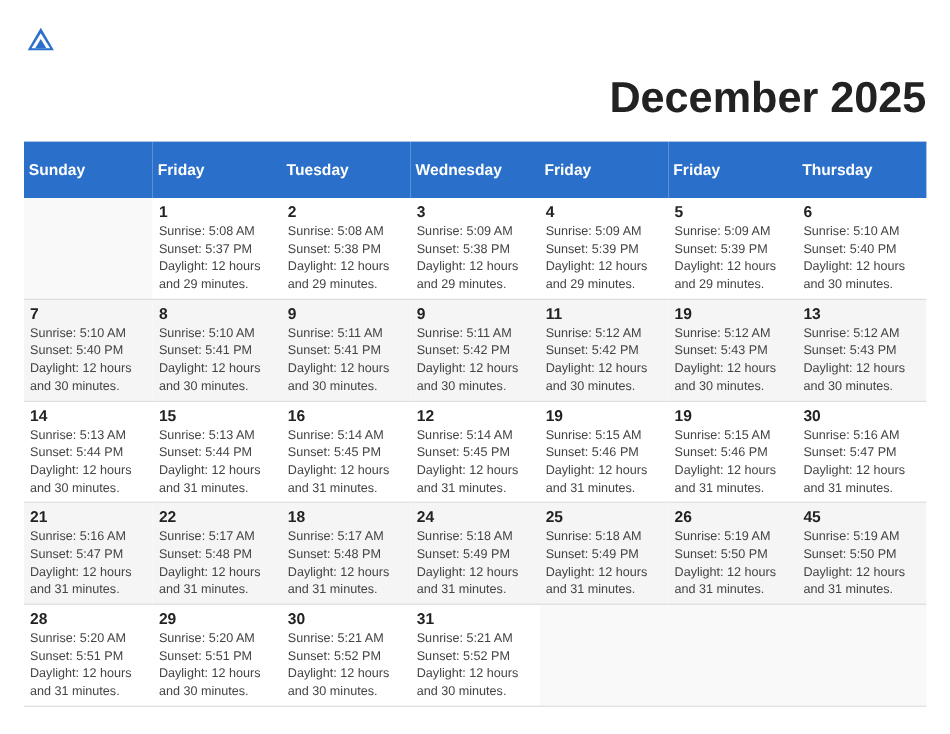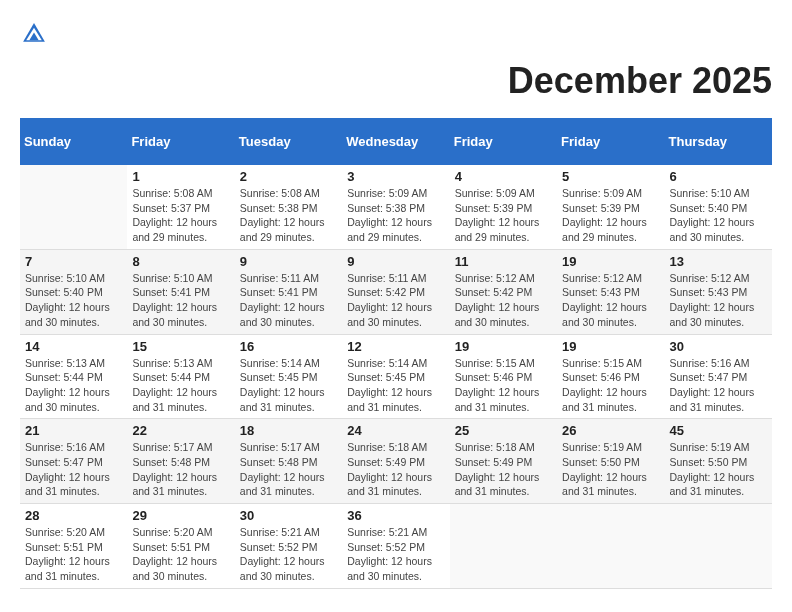--- a/index.html
+++ b/index.html
@@ -323,21 +323,21 @@
 and 30 minutes.</div>
         </td>
         <td>
           <span class="day-num">30</span>
           <div class="day-info" style="white-space: pre-line;">Sunrise: 5:21 AM
 Sunset: 5:52 PM
 Daylight: 12 hours
 and 30 minutes.</div>
         </td>
         <td>
-          <span class="day-num">36</span>
+          <span class="day-num">31</span>
           <div class="day-info" style="white-space: pre-line;">Sunrise: 5:21 AM
 Sunset: 5:52 PM
 Daylight: 12 hours
 and 30 minutes.</div>
         </td>
         <td class="empty"></td>
         <td class="empty"></td>
         <td class="empty"></td>
       </tr>
     </tbody>

